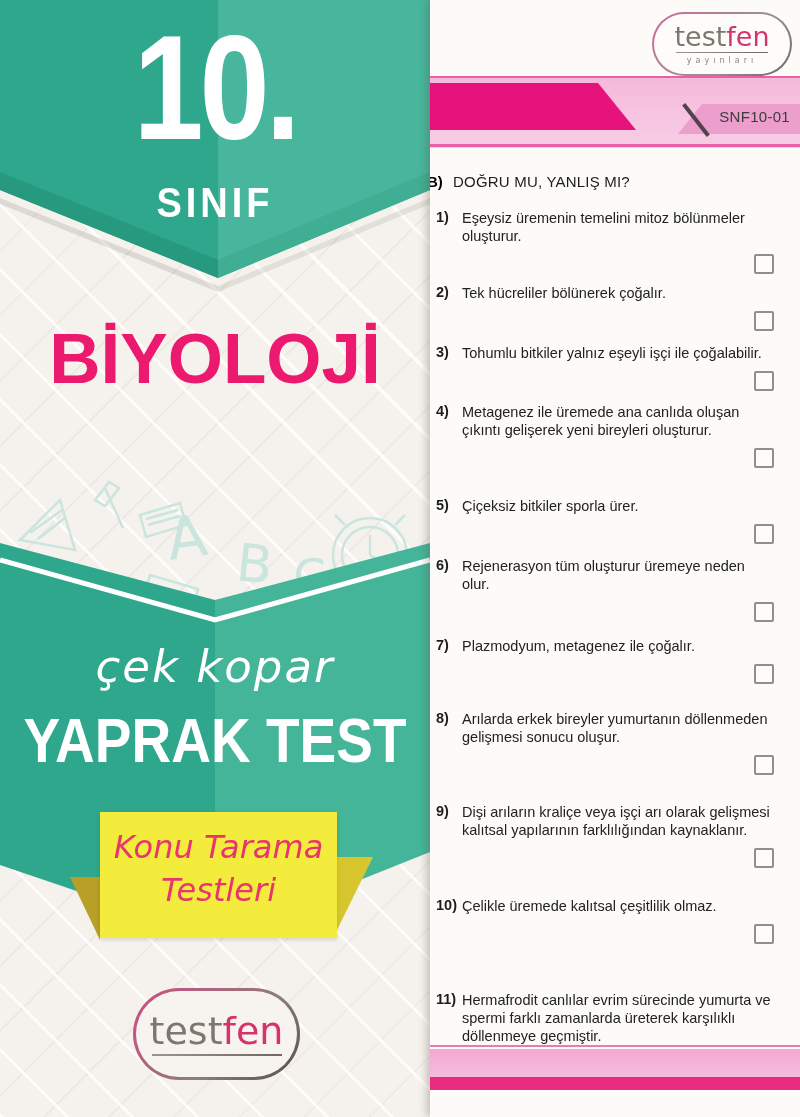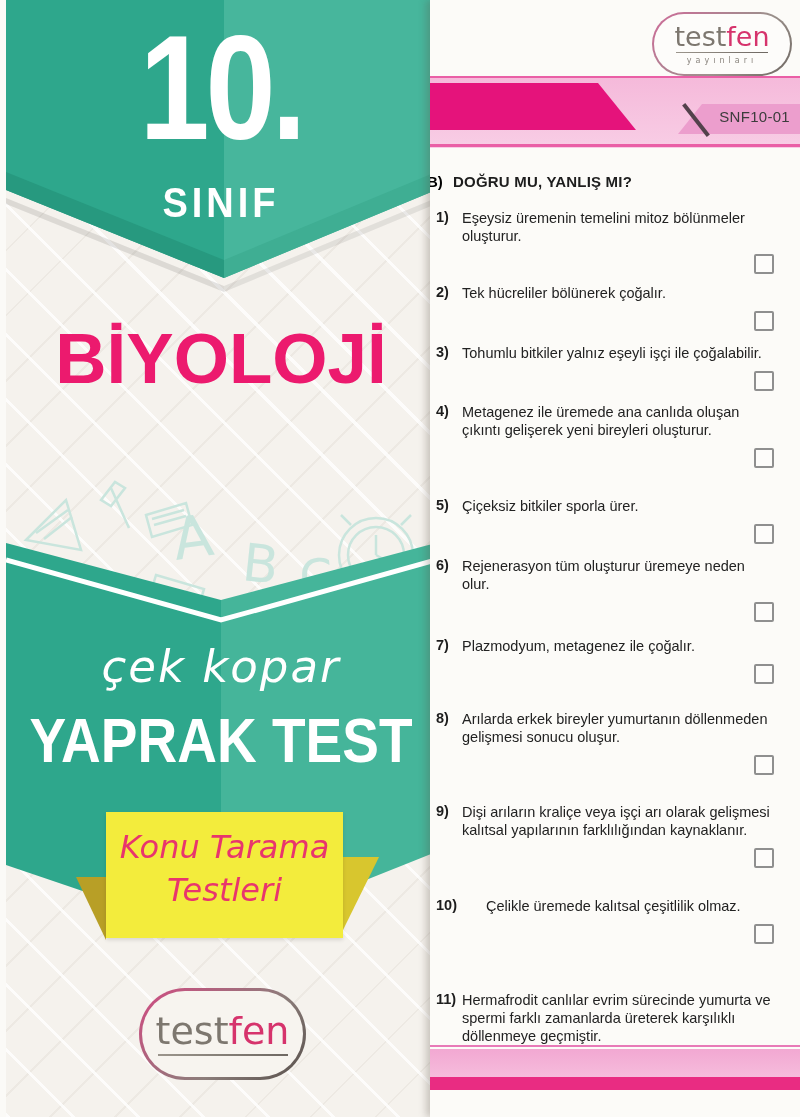--- a/index.html
+++ b/index.html
@@ -3,21 +3,21 @@
 <meta charset="utf-8">
 <style>
   html,body{margin:0;padding:0;background:#d8d4cf;}
   .sheet{
     position:relative;width:800px;height:1117px;margin:0 auto;
     font-family:"Liberation Sans",sans-serif;overflow:hidden;background:#fbfaf7;
   }
 
   
   .cover{
-    position:absolute;left:6px;top:0;width:430px;height:1117px;
+    position:absolute;left:0;top:0;width:430px;height:1117px;
     background-color:#f5f2ed;
     background-image:
       repeating-linear-gradient(45deg, rgba(255,255,255,.8) 0 3px, rgba(0,0,0,0) 3px 46px),
       repeating-linear-gradient(-45deg, rgba(222,216,208,.35) 0 2px, rgba(0,0,0,0) 2px 46px);
     overflow:hidden;
     padding-left:6px;
   }
   .cover svg{display:block;}
   .pennant-svg{position:absolute;left:0;top:0;}
   .grade-number{
@@ -109,37 +109,37 @@
     transform:rotate(-38deg);
   }
   .snf-code{
     position:absolute;right:10px;top:32px;font-size:15px;font-weight:normal;color:#3c3c3c;
     letter-spacing:.3px;
   }
 
   .content{position:absolute;left:2px;top:173px;right:24px;}
   .section-header{display:flex;margin-bottom:19px;}
   .sec-num{font-weight:bold;font-size:15px;width:26px;flex:none;margin-left:-5px;}
-  .sec-title{font-weight:bold;font-size:15px;letter-spacing:.2px;color:#1d1d1d;}
+  .sec-title{font-weight:normal;font-size:15px;letter-spacing:.2px;color:#1d1d1d;}
   .q{display:flex;}
   .q-num{font-weight:bold;font-size:14.5px;width:26px;flex:none;color:#1d1d1d;margin-left:4px;}
   .q-main{flex:1;}
   .q-text{font-size:14.5px;line-height:18px;color:#222;}
   .q-checkrow{display:flex;justify-content:flex-end;margin-top:9px;padding-right:2px;}
   .checkbox{width:16px;height:16px;border:2px solid #8f8f8f;border-radius:2px;background:#fdfcfa;}
   .q:nth-of-type(2){margin-bottom:10px;}
   .q:nth-of-type(3){margin-bottom:13px;}
   .q:nth-of-type(4){margin-bottom:12px;}
   .q:nth-of-type(5){margin-bottom:29px;}
   .q:nth-of-type(6){margin-bottom:13px;}
   .q:nth-of-type(7){margin-bottom:15px;}
   .q:nth-of-type(8){margin-bottom:26px;}
   .q:nth-of-type(9){margin-bottom:28px;}
   .q:nth-of-type(10){margin-bottom:29px;}
-  .q:nth-of-type(11){margin-bottom:47px;gap:24px;}
+  .q:nth-of-type(11){margin-bottom:47px;}
 
   .footer-band{position:absolute;left:0;top:1045px;width:370px;height:45px;}
   .fb-hair{position:absolute;left:0;top:0;width:100%;height:2px;background:#e87ab8;}
   .fb-light{position:absolute;left:0;top:4px;width:100%;height:28px;background:linear-gradient(180deg,#f2a8d2,#f6bcdc);}
   .fb-dark{position:absolute;left:0;top:32px;width:100%;height:13px;background:#e92c82;}
 </style>
 </head>
 <body>
 
 <div class="sheet">

